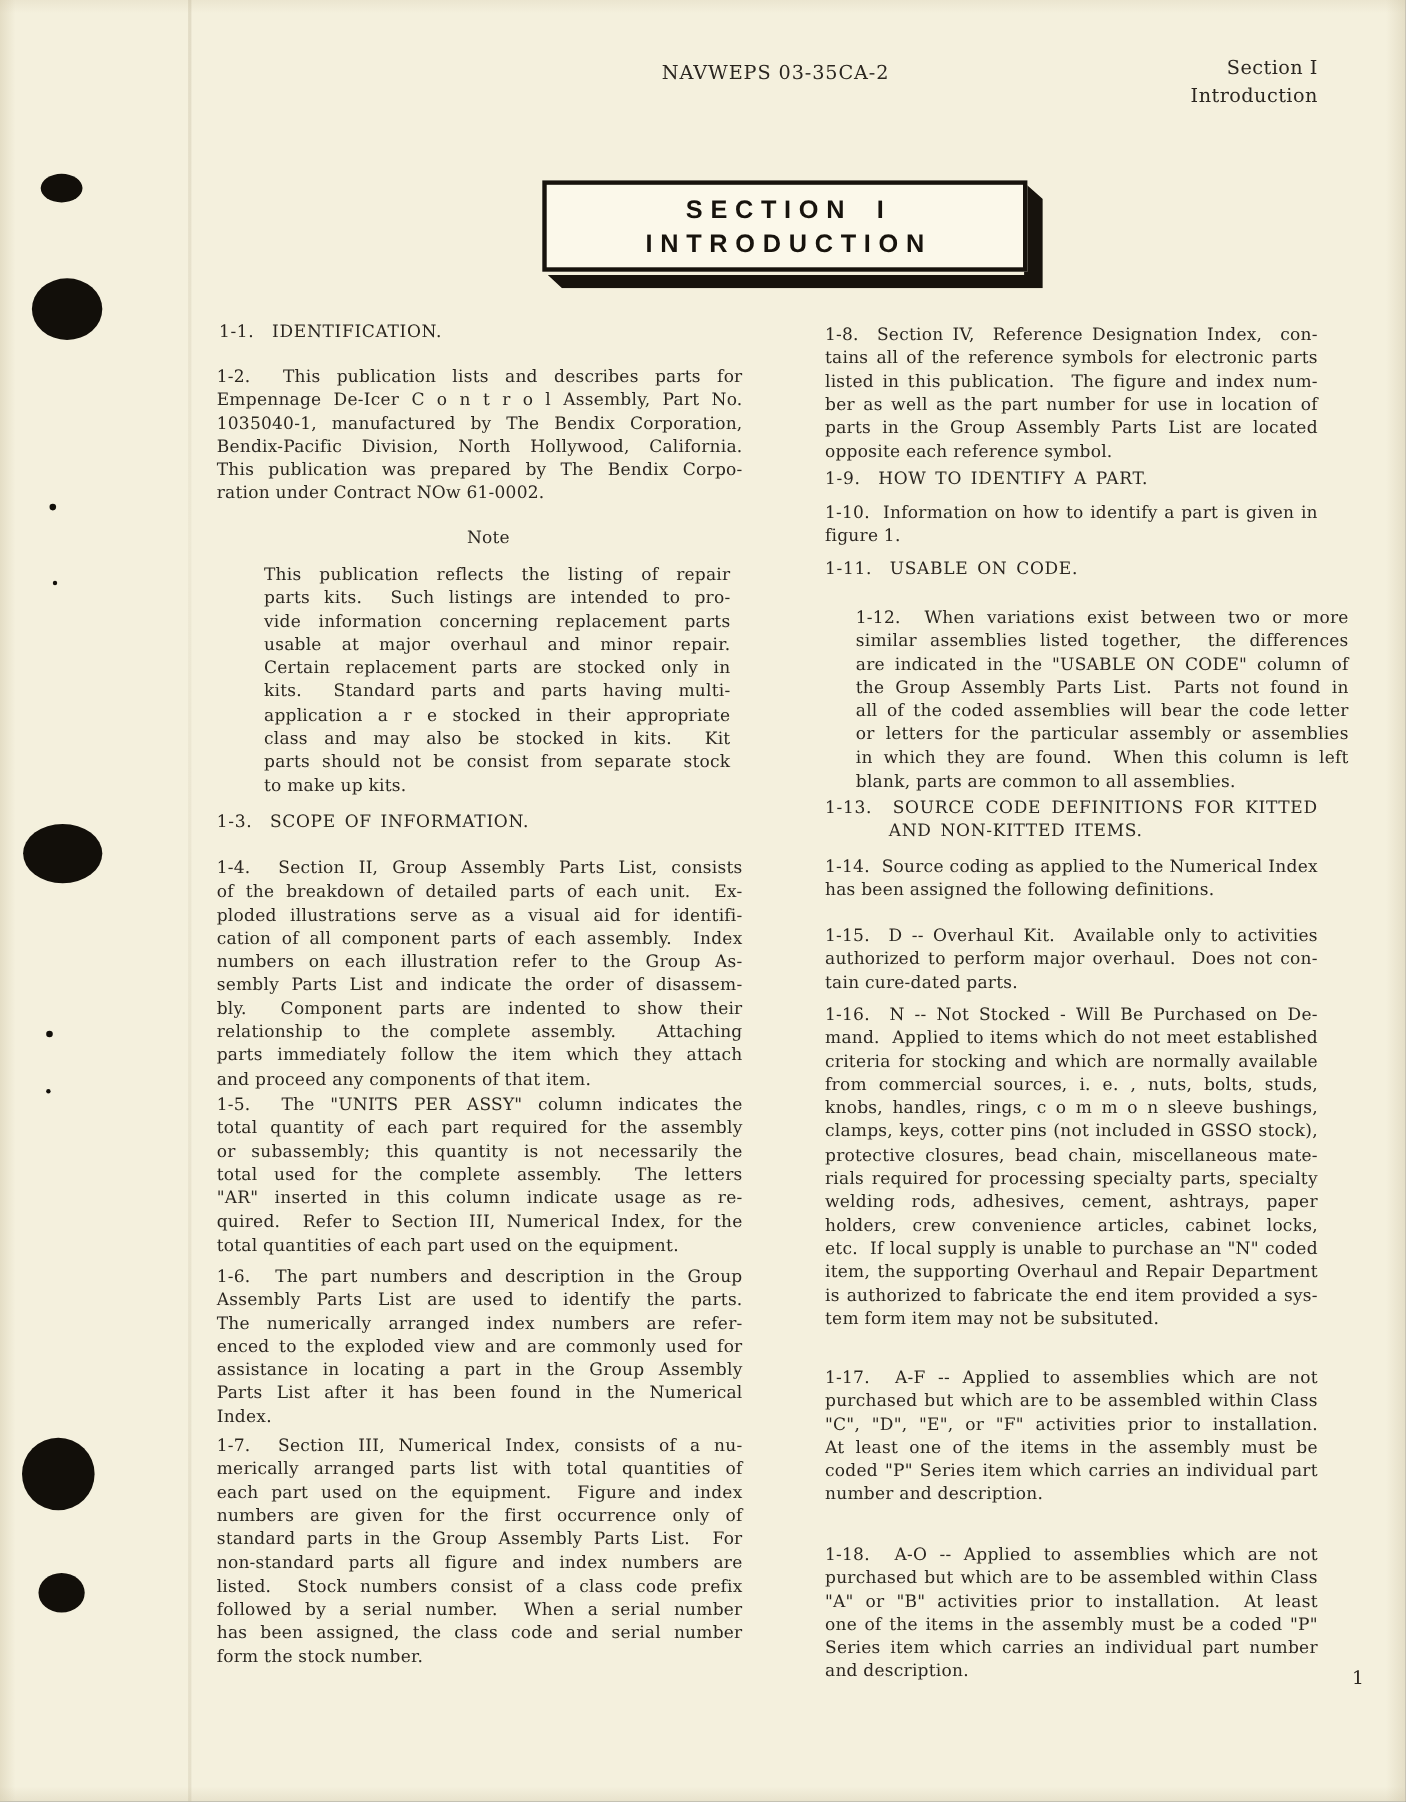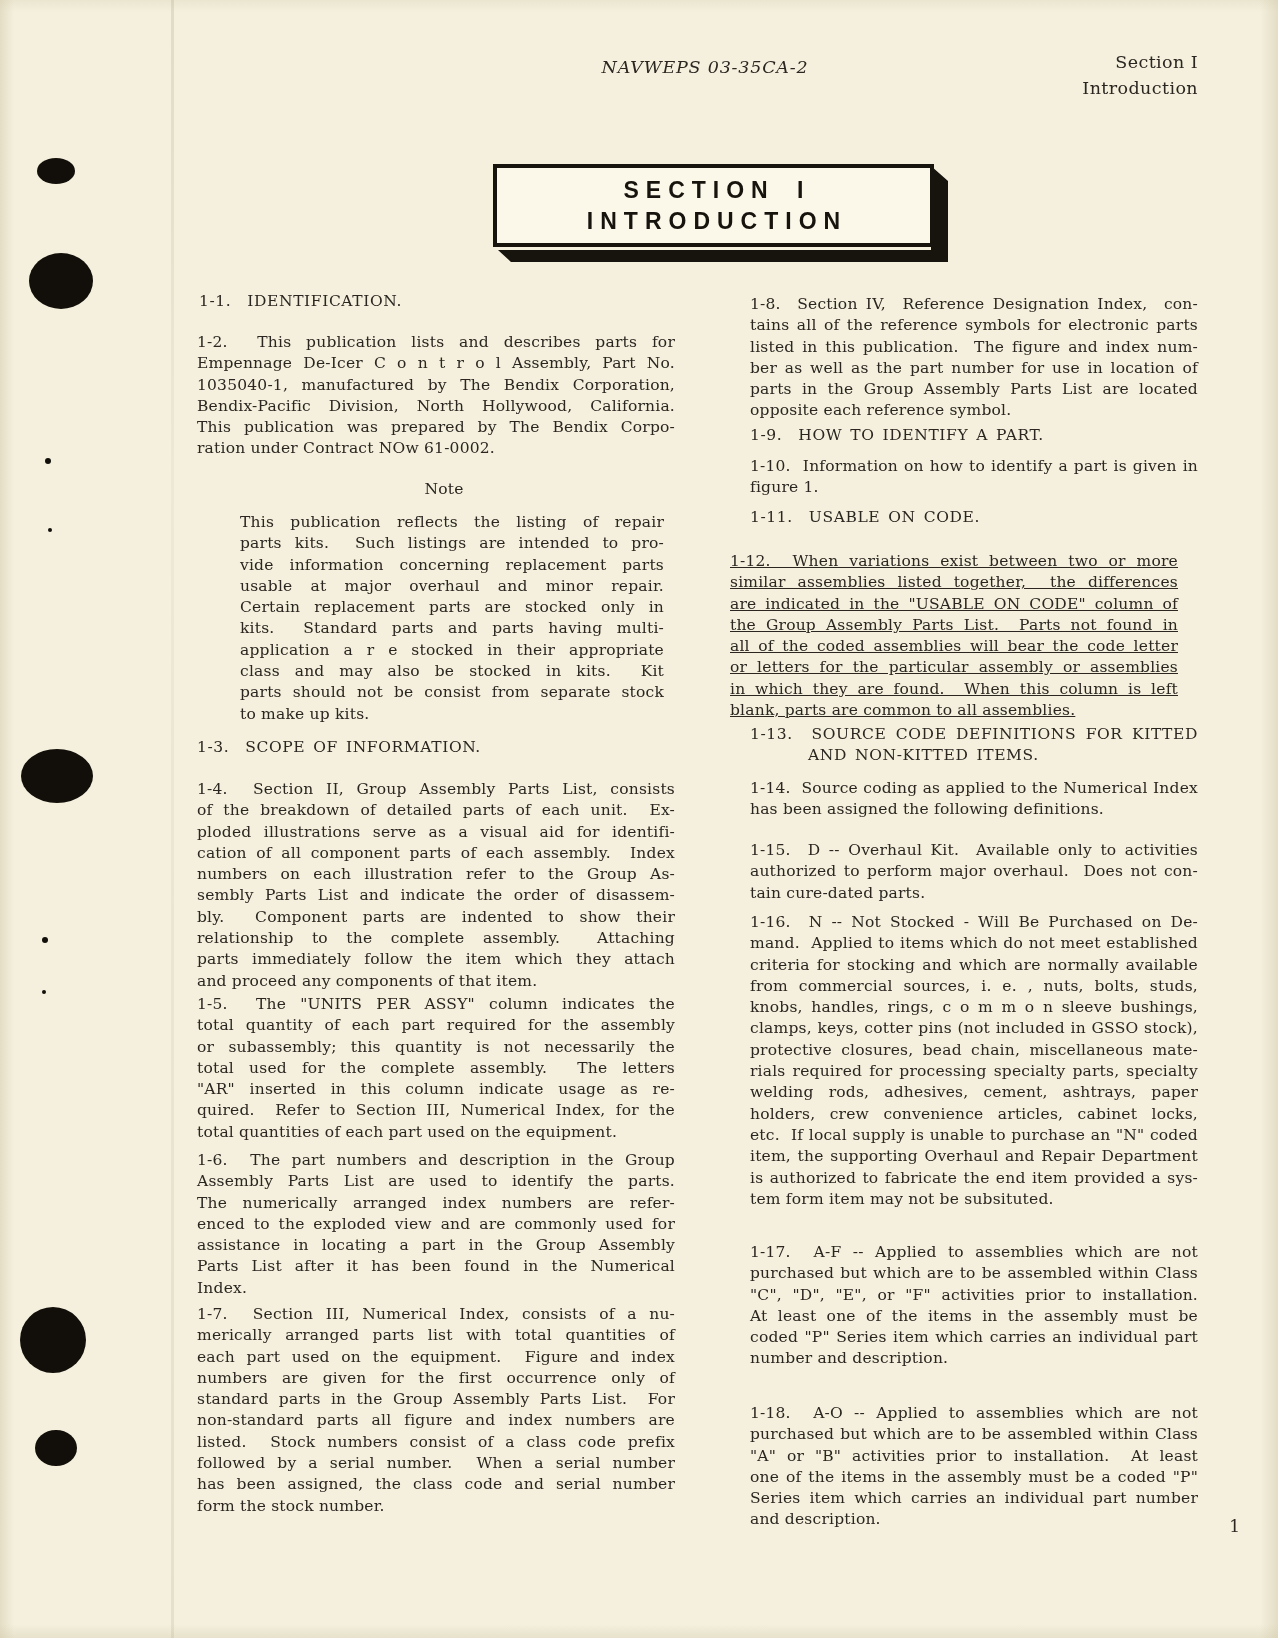--- a/index.html
+++ b/index.html
@@ -15,21 +15,21 @@
       linear-gradient(90deg, rgba(208,198,168,.45) 0px, rgba(208,198,168,0) 14px),
       linear-gradient(270deg, rgba(203,193,163,.40) 0px, rgba(203,193,163,0) 18px),
       linear-gradient(0deg, rgba(203,193,163,.30) 0px, rgba(203,193,163,0) 14px),
       linear-gradient(180deg, rgba(208,198,168,.25) 0px, rgba(208,198,168,0) 12px);
   }
   .crease{
     position:absolute;left:171px;top:0;width:3px;height:1638px;
     background:linear-gradient(180deg,rgba(178,166,136,.28),rgba(178,166,136,.10) 30%,rgba(178,166,136,.22));
   }
   .hdr-left{position:absolute;left:550px;top:57px;width:310px;text-align:center;
-    font-size:17.5px;letter-spacing:.8px;font-style:italic;}
+    font-size:17.5px;letter-spacing:.8px;}
   .hdr-right{position:absolute;left:1000px;top:49px;width:198px;text-align:right;
     font-size:17.5px;line-height:26px;letter-spacing:.4px;}
   .section-box{position:absolute;left:493px;top:164px;width:458px;height:100px;}
   .section-box .shadow{
     position:absolute;left:0;top:0;width:458px;height:100px;background:#17130d;
     clip-path:polygon(438px 2px,455px 17px,455px 98px,18px 98px,5px 86px,438px 86px);
   }
   .section-box .face{
     position:absolute;left:0;top:0;width:441px;height:83px;background:#fbf8ea;
     border:4px solid #17130d;box-sizing:border-box;
@@ -153,21 +153,21 @@
       <div class="block heading" style="top: 425px; left: 750px; width: 448px;">
         <div class="line ll">1-9.&nbsp; HOW TO IDENTIFY A PART.</div>
       </div>
       <div class="block para" style="top: 456px; left: 750px; width: 448px;">
         <div class="line jl">1-10.&nbsp; Information on how to identify a part is given in</div>
         <div class="line ll">figure 1.</div>
       </div>
       <div class="block heading" style="top: 507px; left: 750px; width: 448px;">
         <div class="line ll">1-11.&nbsp; USABLE ON CODE.</div>
       </div>
-      <div class="block para" style="top: 551px; left: 730px; width: 448px; text-decoration: underline;">
+      <div class="block para" style="top: 551px; left: 778px; width: 448px;">
         <div class="line jl">1-12.&nbsp; When variations exist between two or more</div>
         <div class="line jl">similar assemblies listed together,&nbsp; the differences</div>
         <div class="line jl">are indicated in the "USABLE ON CODE" column of</div>
         <div class="line jl">the Group Assembly Parts List.&nbsp; Parts not found in</div>
         <div class="line jl">all of the coded assemblies will bear the code letter</div>
         <div class="line jl">or letters for the particular assembly or assemblies</div>
         <div class="line jl">in which they are found.&nbsp; When this column is left</div>
         <div class="line ll">blank, parts are common to all assemblies.</div>
       </div>
       <div class="block heading" style="top: 724px; left: 750px; width: 448px;">

